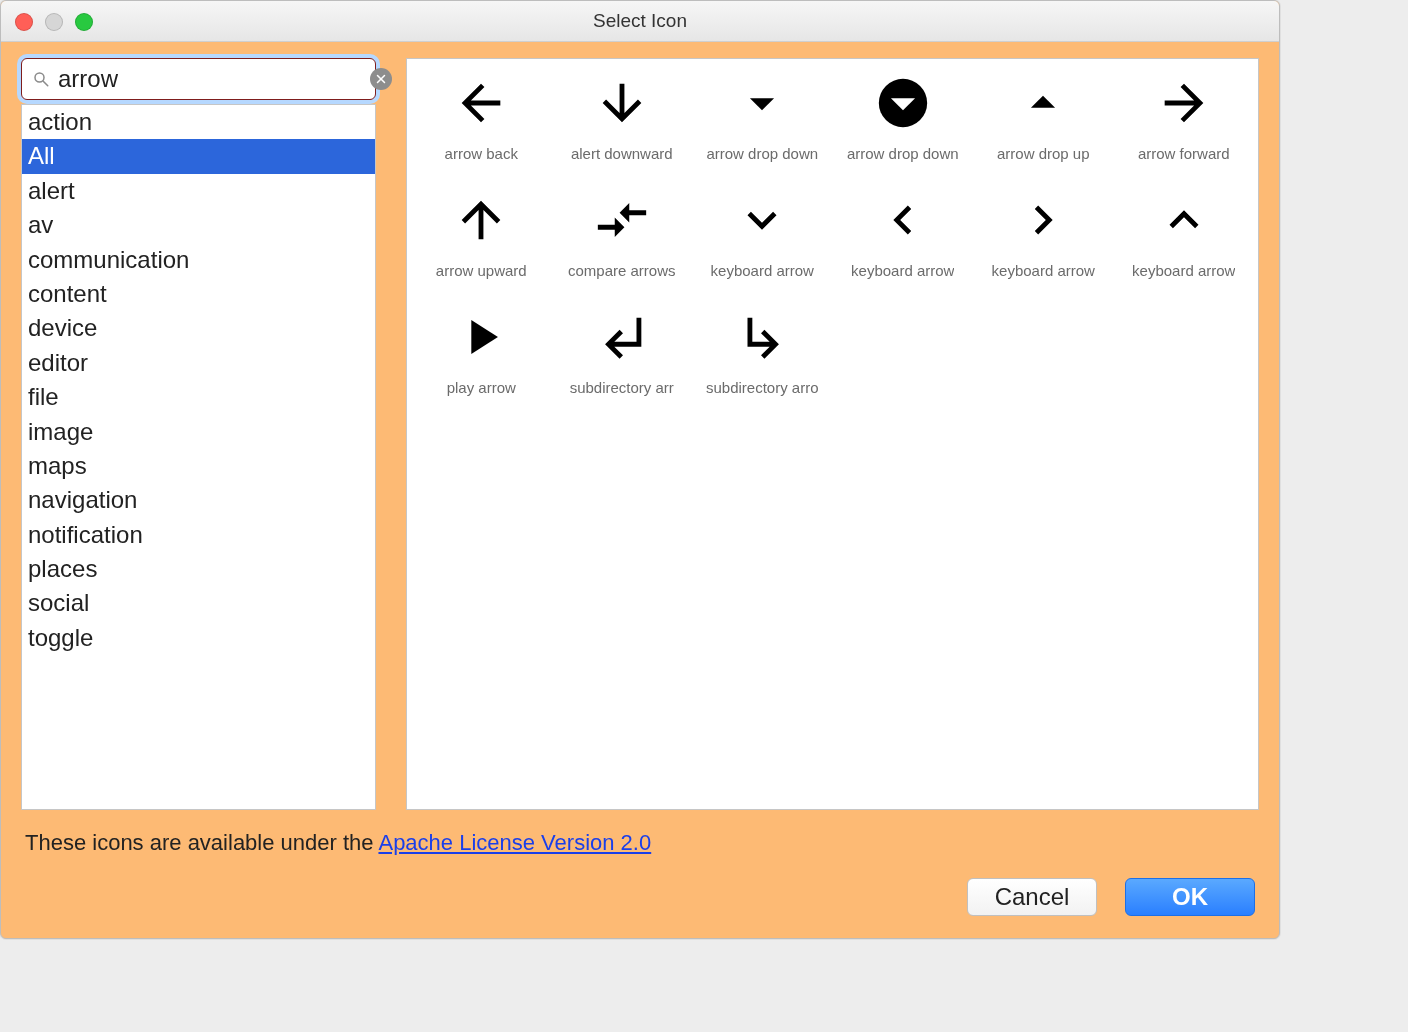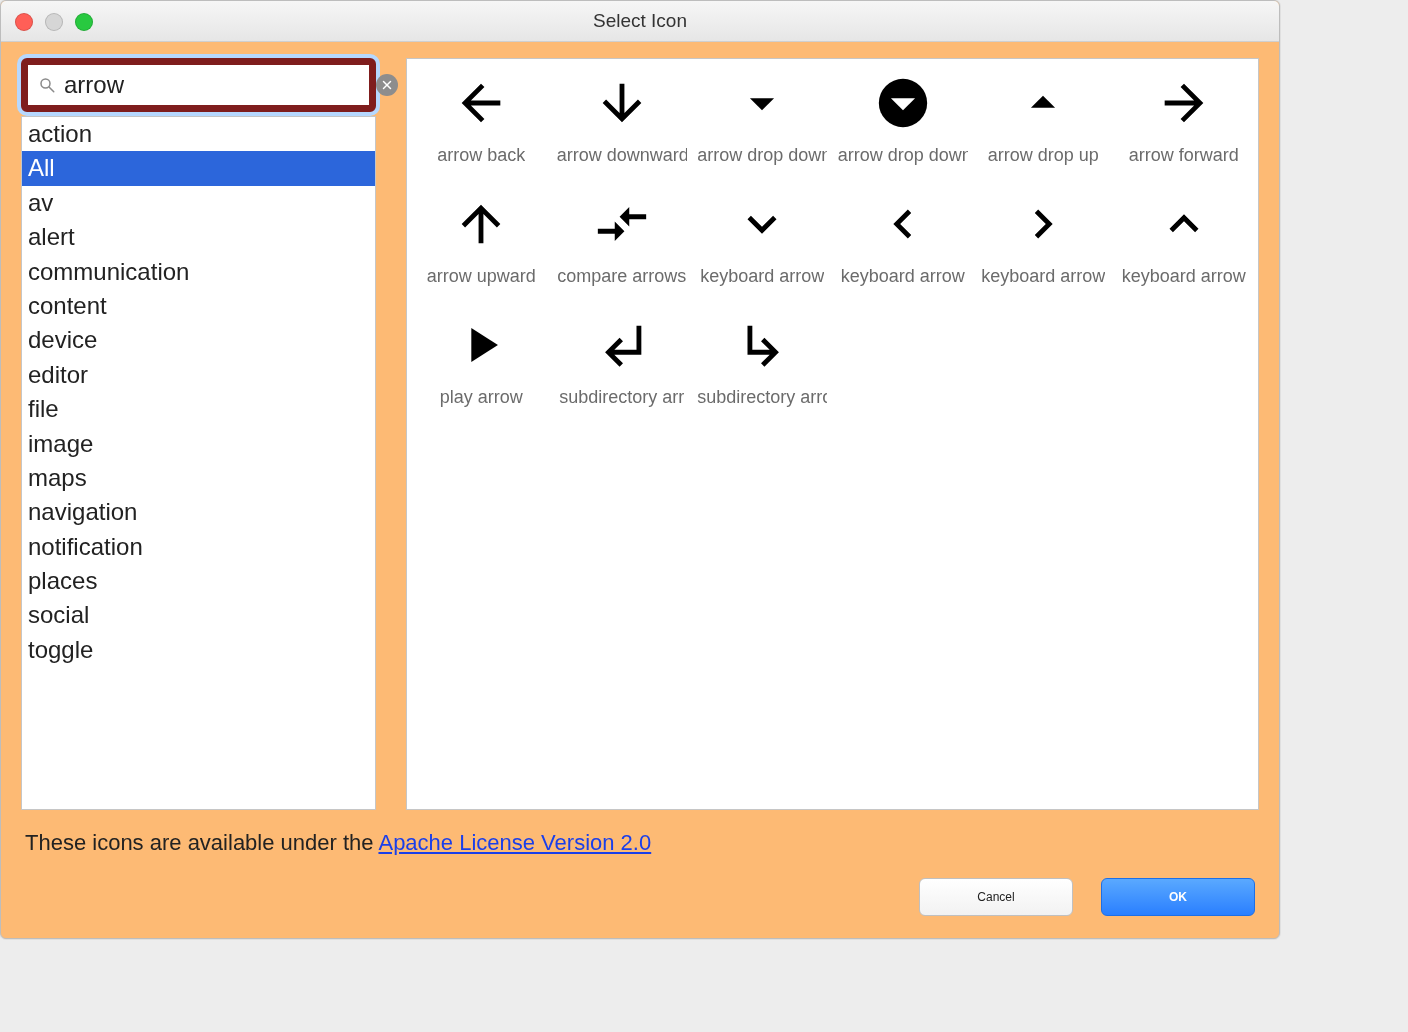--- a/index.html
+++ b/index.html
@@ -56,21 +56,21 @@
   }
 
   
   .left {
     width: 355px;
     display: flex;
     flex-direction: column;
   }
   .search-wrap {
     position: relative;
-    border: 7px solid #7f1d1d;
+    border: 1px solid #7f1d1d;
     border-radius: 6px;
     background: #fff;
     height: 40px;
     box-shadow: 0 0 0 4px #b6d8ff;
     display: flex;
     align-items: center;
     padding: 0 10px;
   }
   .search-wrap svg.search-glyph {
     width: 18px; height: 18px; flex: none;
@@ -138,21 +138,21 @@
     display: flex;
     align-items: center;
     justify-content: center;
   }
   .icon-cell .glyph svg {
     width: 58px;
     height: 58px;
   }
   .icon-cell .label {
     margin-top: 10px;
-    font-size: 18px;
+    font-size: 15px;
     color: #6b6b6b;
     white-space: nowrap;
     overflow: hidden;
     max-width: 130px;
   }
 
   
   .footer {
     padding: 20px 24px 22px 24px;
   }
@@ -168,26 +168,26 @@
   .buttons {
     display: flex;
     justify-content: flex-end;
     gap: 28px;
     margin-top: 22px;
   }
   .btn {
     min-width: 112px;
     height: 36px;
     border-radius: 6px;
-    font-size: 12px;
+    font-size: 24px;
     display: flex;
     align-items: center;
     justify-content: center;
     cursor: pointer;
-    padding: 0 20px;
+    padding: 0 8px;
   }
   .btn.cancel {
     background: linear-gradient(#ffffff, #f2f2f2);
     border: 1px solid #c0c0c0;
     color: #222;
   }
   .btn.ok {
     background: linear-gradient(#5aa9ff, #2a7fff);
     border: 1px solid #1d6fe6;
     color: #fff;
@@ -220,22 +220,22 @@
           <svg viewBox="0 0 24 24" width="12" height="12">
             <line x1="5" y1="5" x2="19" y2="19" stroke="#fff" stroke-width="3" stroke-linecap="round"></line>
             <line x1="19" y1="5" x2="5" y2="19" stroke="#fff" stroke-width="3" stroke-linecap="round"></line>
           </svg>
         </div>
       </div>
 
       <div class="cat-list" id="cat-list">
           <div class="cat-item">action</div>
           <div class="cat-item selected">All</div>
+          <div class="cat-item">alert</div>
           <div class="cat-item">av</div>
-          <div class="cat-item">alert</div>
           <div class="cat-item">communication</div>
           <div class="cat-item">content</div>
           <div class="cat-item">device</div>
           <div class="cat-item">editor</div>
           <div class="cat-item">file</div>
           <div class="cat-item">image</div>
           <div class="cat-item">maps</div>
           <div class="cat-item">navigation</div>
           <div class="cat-item">notification</div>
           <div class="cat-item">places</div>
@@ -253,21 +253,21 @@
               </svg>
             </div>
             <div class="label">arrow back</div>
           </div>
           <div class="icon-cell">
             <div class="glyph">
               <svg viewBox="0 0 24 24">
                 <path d="M20 12l-1.41-1.41L13 16.17V4h-2v12.17l-5.58-5.59L4 12l8 8 8-8z"></path>
               </svg>
             </div>
-            <div class="label">arrow downward</div>
+            <div class="label">alert downward</div>
           </div>
           <div class="icon-cell">
             <div class="glyph">
               <svg viewBox="0 0 24 24">
                 <path d="M7 10l5 5 5-5z"></path>
               </svg>
             </div>
             <div class="label">arrow drop down</div>
           </div>
           <div class="icon-cell">

